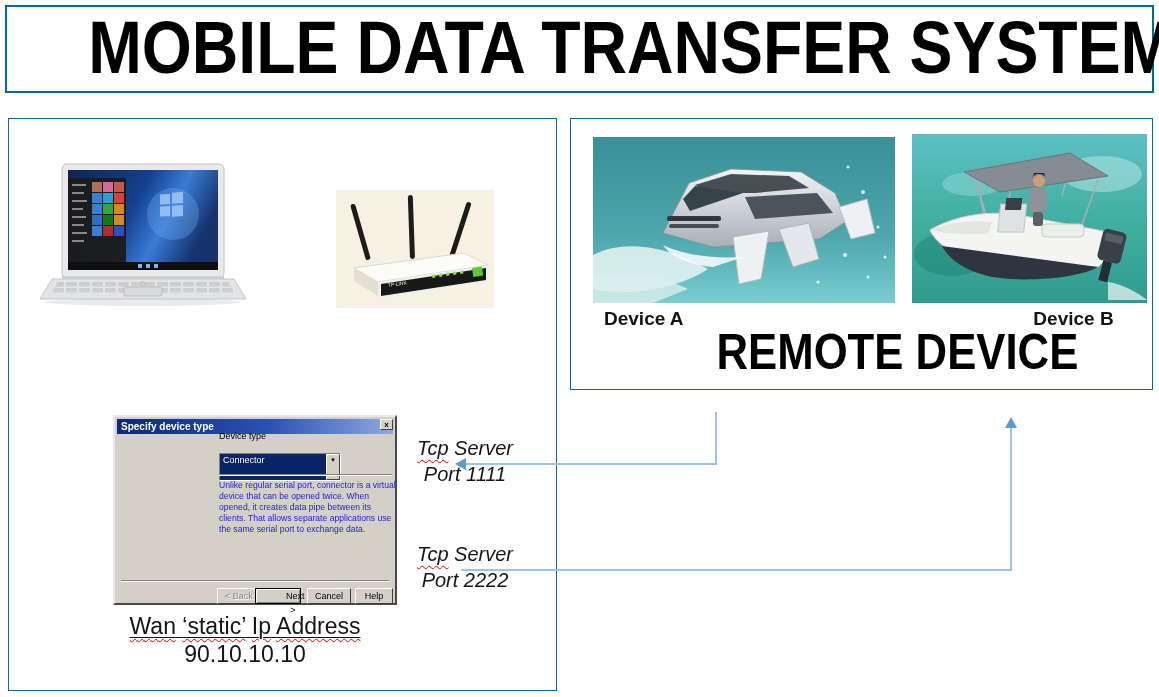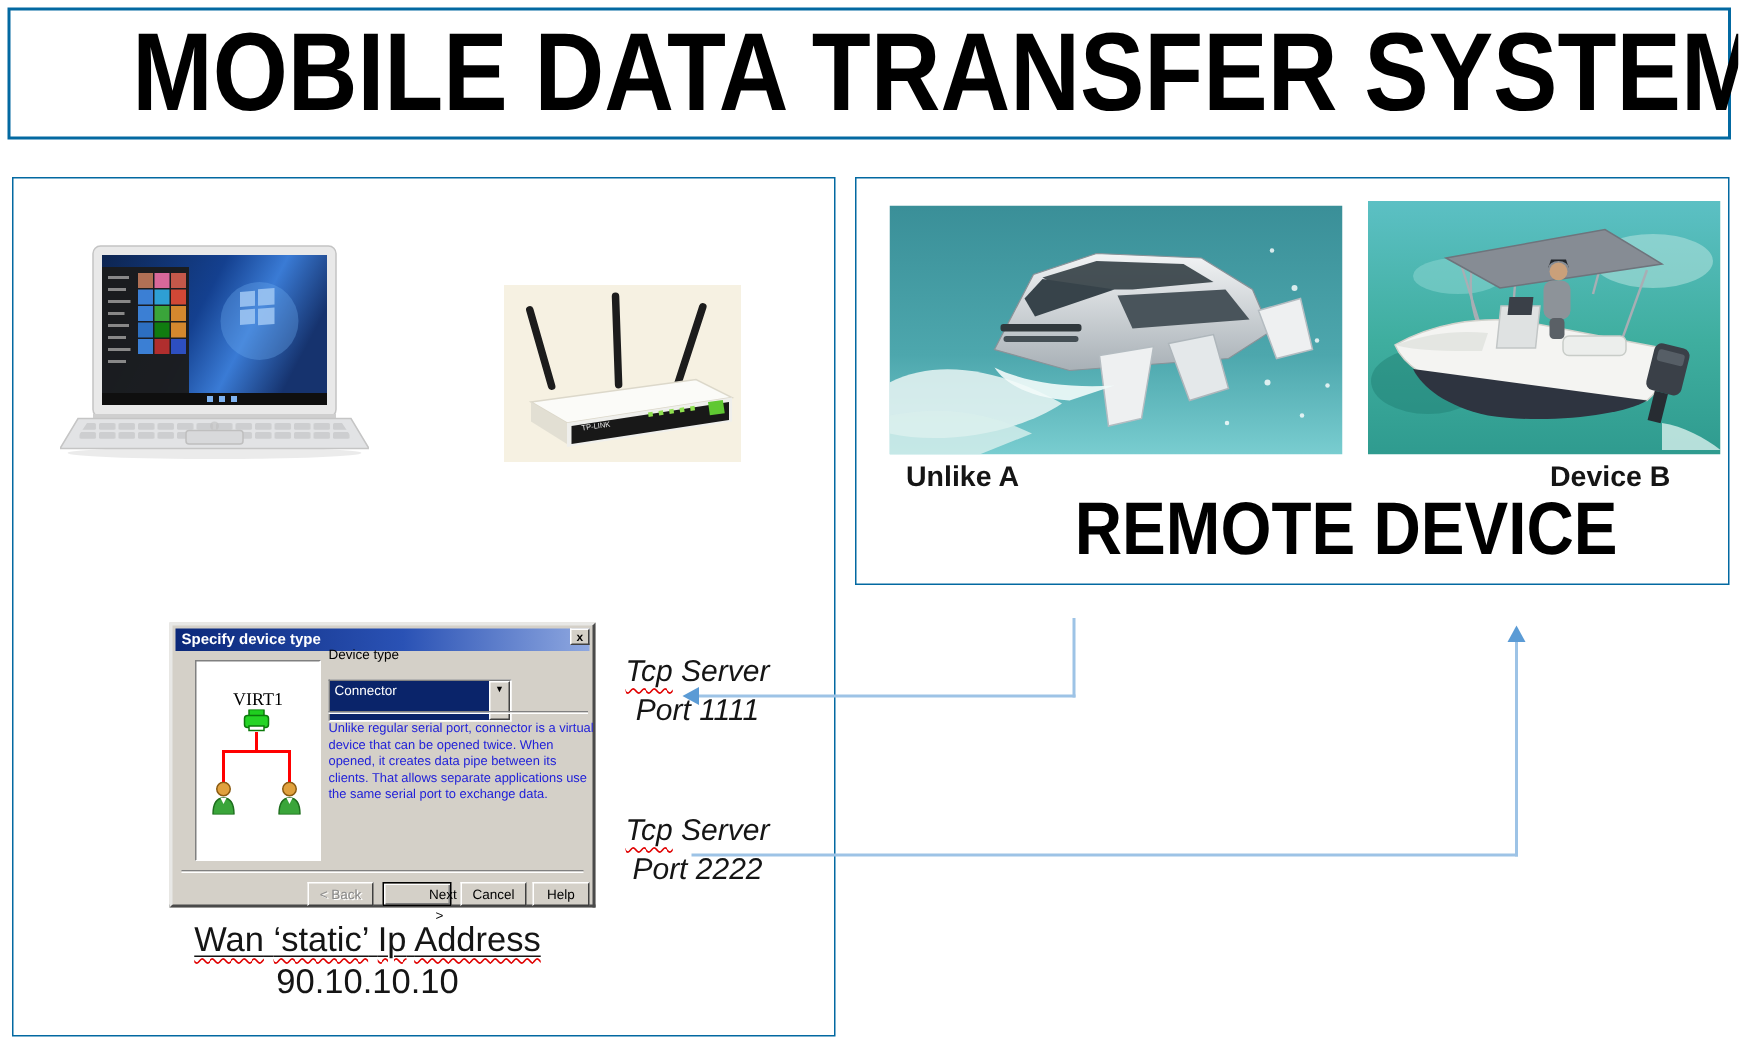--- a/index.html
+++ b/index.html
@@ -60,21 +60,21 @@
   .combo-sel{flex:1;background:#0a246a;color:#fff;line-height:13px;padding-left:3px;overflow:hidden;}
   .combo-btn{width:14px;background:#d4d0c8;border:1px solid;border-color:#fff #404040 #404040 #fff;
        font-size:6px;line-height:11px;text-align:center;color:#000;box-sizing:border-box;}
   .etched{position:absolute;height:0;border-top:1px solid #808080;border-bottom:1px solid #fff;}
   .dlg-desc{position:absolute;left:104px;top:63px;width:178px;font-size:8.6px;line-height:11px;
        color:#2121d8;}
   .btn{position:absolute;top:171px;height:16px;background:#d4d0c8;font-size:9px;line-height:14px;
        text-align:center;color:#000;border:1px solid;border-color:#fff #404040 #404040 #fff;
        box-sizing:border-box;}
   .btn.default{border:1px solid #000;box-shadow:inset 1px 1px 0 #fff,inset -1px -1px 0 #808080;padding-left:30px;}
-  .btn.disabled{color:#8a8a8a;text-shadow:1px 1px 0 #fff;}
+  .btn.disabled{color:#8a8a8a;text-shadow:1px 1px 0 #fff;margin-left:12px;}
 </style>
 </head>
 <body>
 
 <div id="canvas">
 
   <div class="frame main-title">
     <span>MOBILE DATA TRANSFER SYSTEM</span>
   </div>
 
@@ -235,21 +235,21 @@
     <rect x="117" y="53" width="18" height="26" rx="6" fill="#8d9399"></rect>
     <rect x="121" y="78" width="10" height="14" rx="3" fill="#5a6066"></rect>
     <g transform="rotate(14 198 120)">
       <rect x="186" y="96" width="24" height="32" rx="5" fill="#3a4048"></rect>
       <rect x="189" y="100" width="18" height="8" rx="2" fill="#565e66"></rect>
       <rect x="193" y="128" width="9" height="20" fill="#272c32"></rect>
     </g>
     <path d="M196,148 C210,150 225,158 235,166 L196,166 Z" fill="#d8f0ec" opacity="0.8"></path>
   </svg>
 
-  <div class="abs dev-label" style="left:604px;top:308px;">Unlike A</div>
+  <div class="abs dev-label" style="left:604px;top:308px;">Device A</div>
   <div class="abs dev-label" style="left:1020px;top:308px;width:107px;text-align:center;">Device B</div>
   <div class="abs remote-heading">
     <span>REMOTE DEVICE</span>
   </div>
 
   <div class="aline" style="left:715px;top:412px;width:2px;height:53px;"></div>
   <div class="aline" style="left:466px;top:463px;width:251px;height:2px;"></div>
   <div class="ahead left" style="left:455px;top:458px;"></div>
 
   <div class="aline" style="left:461px;top:569px;width:551px;height:2px;"></div>
@@ -264,44 +264,20 @@
     <div><span class="misp">Tcp</span><span> Server</span></div>
     <div>Port 2222</div>
   </div>
 
   <div class="abs dlg">
     <div class="dlg-titlebar">
       <span>Specify device type</span>
     </div>
     <div class="dlg-close">x</div>
 
-    <div class="preview">
-      <div class="virt-name">VIRT1</div>
-
-      <svg class="abs" style="left:31px;top:32px;" width="18" height="15" viewBox="0 0 18 15">
-        <rect x="4" y="0" width="10" height="5" fill="#1fcf1f" stroke="#0b7a0b"></rect>
-        <rect x="1" y="4" width="16" height="8" rx="2" fill="#25d425" stroke="#0b7a0b"></rect>
-        <rect x="4" y="11" width="10" height="3" fill="#ffffff" stroke="#0b7a0b"></rect>
-      </svg>
-      <div class="redline" style="left:39px;top:47px;width:2px;height:12px;"></div>
-      <div class="redline" style="left:17px;top:59px;width:46px;height:2px;"></div>
-      <div class="redline" style="left:17px;top:59px;width:2px;height:22px;"></div>
-      <div class="redline" style="left:61px;top:59px;width:2px;height:22px;"></div>
-
-      <svg class="abs" style="left:10px;top:80px;" width="16" height="22" viewBox="0 0 16 22">
-        <circle cx="8" cy="5" r="4.5" fill="#e0a13e" stroke="#8a5a10"></circle>
-        <path d="M1,22 C1,14 4,11 8,11 C12,11 15,14 15,22 Z" fill="#3aa53a" stroke="#1d6e1d"></path>
-        <path d="M6,11 L8,15 L10,11 Z" fill="#ffffff"></path>
-      </svg>
-      <svg class="abs" style="left:54px;top:80px;" width="16" height="22" viewBox="0 0 16 22">
-        <circle cx="8" cy="5" r="4.5" fill="#e0a13e" stroke="#8a5a10"></circle>
-        <path d="M1,22 C1,14 4,11 8,11 C12,11 15,14 15,22 Z" fill="#3aa53a" stroke="#1d6e1d"></path>
-        <path d="M6,11 L8,15 L10,11 Z" fill="#ffffff"></path>
-      </svg>
-    </div>
 
     <div class="dlg-label">Device type</div>
     <div class="combo">
       <div class="combo-sel">Connector</div>
       <div class="combo-btn">▼</div>
     </div>
     <div class="etched" style="left:104px;top:57px;width:173px;"></div>
     <div class="dlg-desc">Unlike regular serial port, connector is a virtual device that can be opened twice. When opened, it creates data pipe between its clients. That allows separate applications use the same serial port to exchange data.</div>
     <div class="etched" style="left:6px;top:163px;width:268px;"></div>
 

